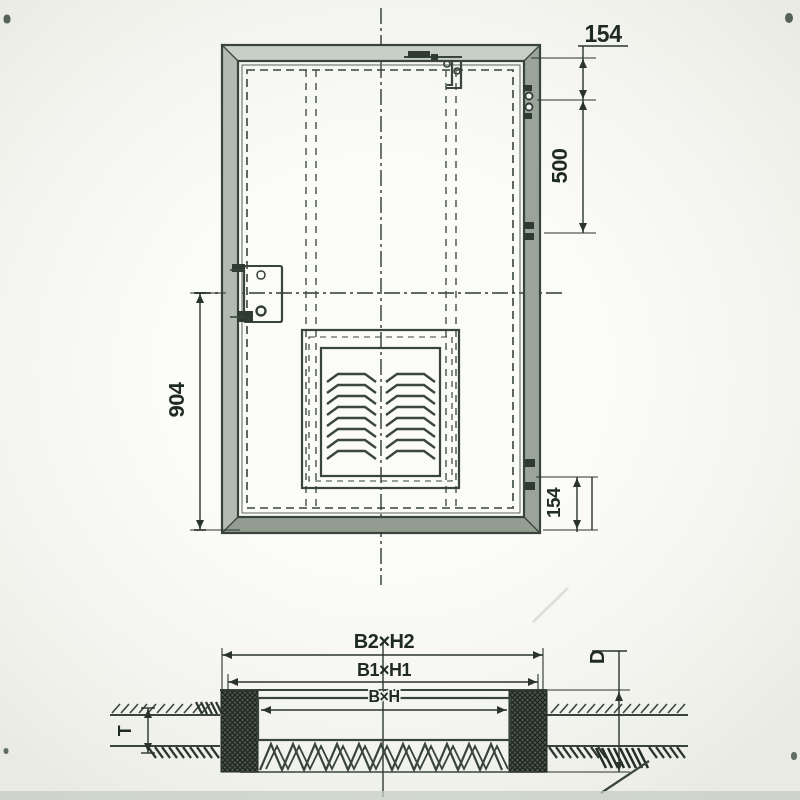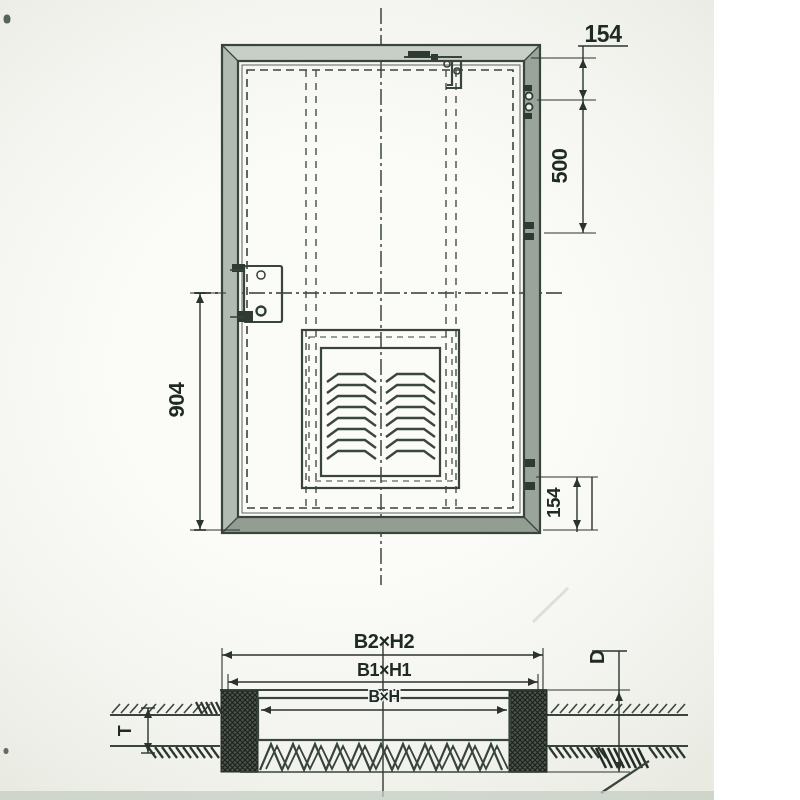--- a/index.html
+++ b/index.html
@@ -1,17 +1,17 @@
 <!DOCTYPE html>
 <html><head>
 <meta charset="utf-8">
 <style>
   html,body{margin:0;padding:0;background:#ffffff;}
   #canvas{
-    position:relative;width:714px;height:800px;overflow:hidden;
+    position:relative;width:800px;height:800px;overflow:hidden;
     background:radial-gradient(ellipse 560px 520px at 48% 46%, #fbfbf8 40%, #f4f5f0 70%, #e9ebe3 100%);
   }
   svg{position:absolute;left:0;top:0;filter:blur(0.3px);}
   .ln{stroke:#39443c;fill:none;}
   .thick{stroke-width:2.2;}
   .med{stroke-width:1.6;}
   .thin{stroke-width:1.2;}
   .dash{stroke-dasharray:8 5;}
   .dashsm{stroke-dasharray:6 5;}
   .cl{stroke:#2f3a33;stroke-width:1.4;stroke-dasharray:16 4 3 4;fill:none;}

